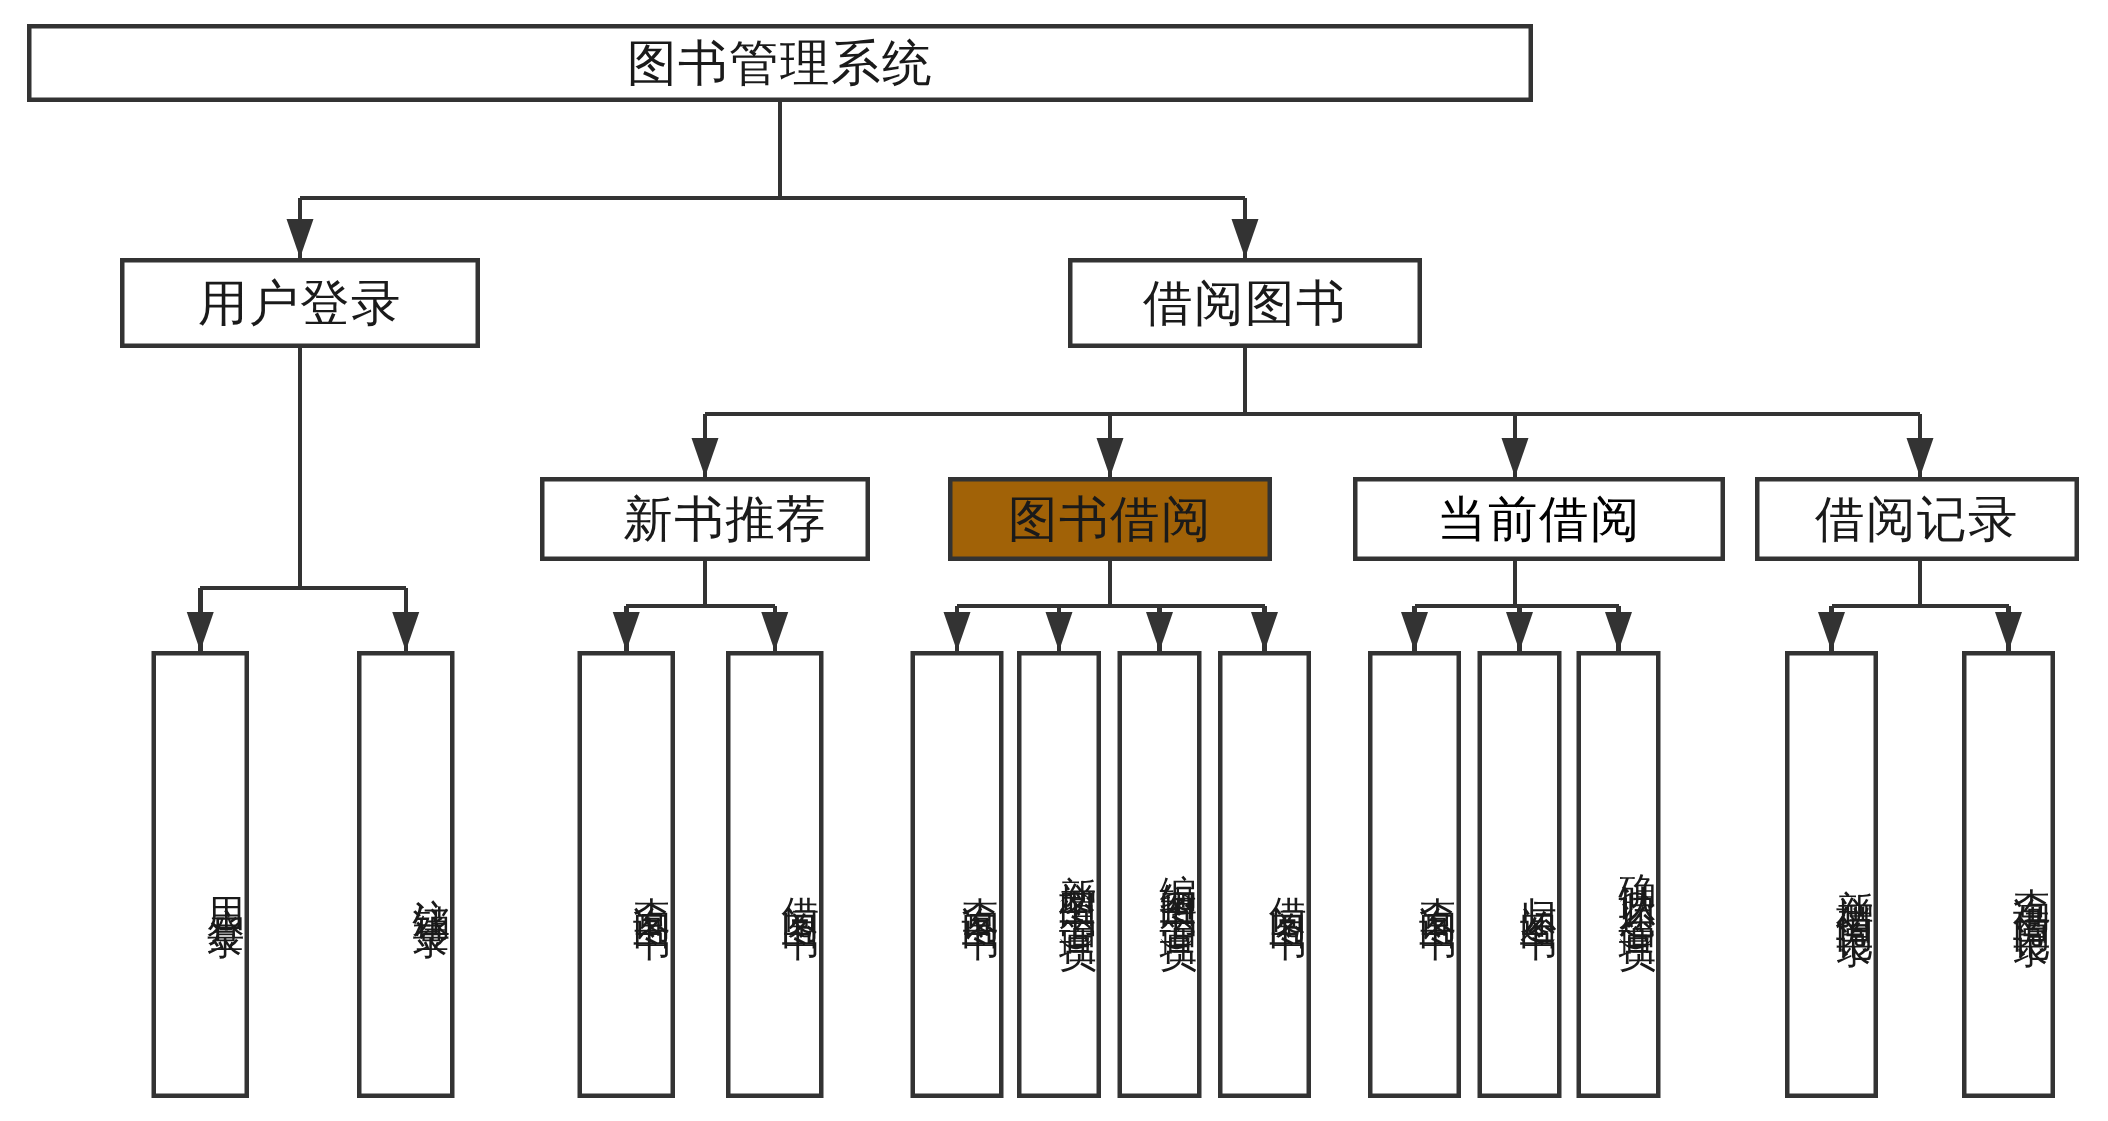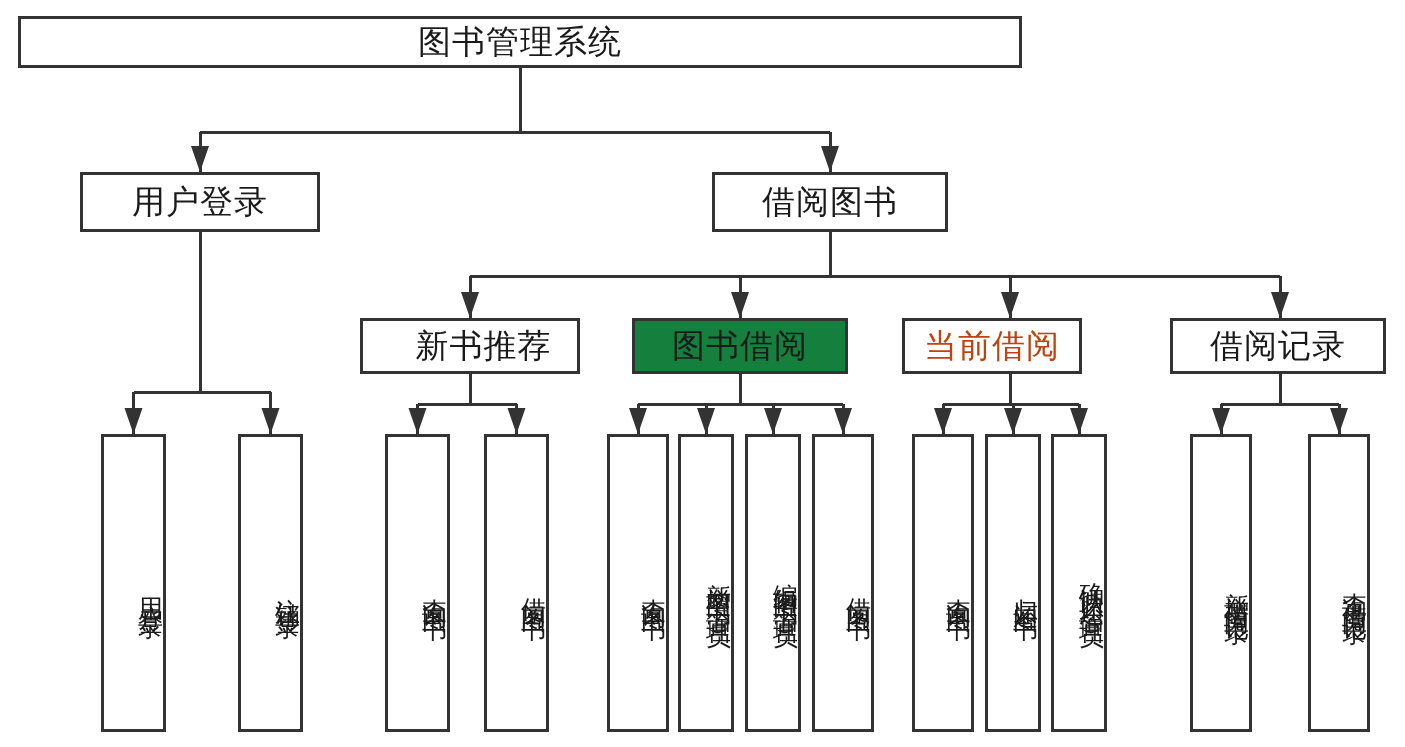--- a/index.html
+++ b/index.html
@@ -130,24 +130,24 @@
       </div>
       <div class="node horizontal" style="left: 80px; top: 172px; width: 240px; height: 60px; border-color: rgb(51, 51, 51); background: rgb(255, 255, 255); color: rgb(26, 26, 26);">
         <span class="node-label">用户登录</span>
       </div>
       <div class="node horizontal" style="left: 712px; top: 172px; width: 236px; height: 60px; border-color: rgb(51, 51, 51); background: rgb(255, 255, 255); color: rgb(26, 26, 26);">
         <span class="node-label">借阅图书</span>
       </div>
       <div class="node horizontal" style="left: 360px; top: 318px; width: 220px; height: 56px; border-color: rgb(51, 51, 51); background: rgb(255, 255, 255); color: rgb(26, 26, 26); padding-left: 27px;">
         <span class="node-label">新书推荐</span>
       </div>
-      <div class="node horizontal" style="left: 632px; top: 318px; width: 216px; height: 56px; border-color: rgb(51, 51, 51); background: #15803d; color: rgb(26, 26, 26);">
+      <div class="node horizontal" style="left: 632px; top: 318px; width: 216px; height: 56px; border-color: rgb(51, 51, 51); background: #a16207; color: rgb(26, 26, 26);">
         <span class="node-label">图书借阅</span>
       </div>
-      <div class="node horizontal" style="left: 902px; top: 318px; width: 180px; height: 56px; border-color: rgb(51, 51, 51); background: rgb(255, 255, 255); color: #c2410c; justify-content: center;">
+      <div class="node horizontal" style="left: 902px; top: 318px; width: 248px; height: 56px; border-color: rgb(51, 51, 51); background: rgb(255, 255, 255); color: #000000; justify-content: center;">
         <span class="node-label">当前借阅</span>
       </div>
       <div class="node horizontal" style="left: 1170px; top: 318px; width: 216px; height: 56px; border-color: rgb(51, 51, 51); background: rgb(255, 255, 255); color: rgb(26, 26, 26);">
         <span class="node-label">借阅记录</span>
       </div>
       <div class="node vertical" style="left: 101px; top: 434px; width: 65px; height: 298px; border-color: rgb(51, 51, 51); background: rgb(255, 255, 255); color: rgb(26, 26, 26);">
         <span class="node-label">用户登录</span>
       </div>
       <div class="node vertical" style="left: 238px; top: 434px; width: 65px; height: 298px; border-color: rgb(51, 51, 51); background: rgb(255, 255, 255); color: rgb(26, 26, 26);">
         <span class="node-label">注销登录</span>

